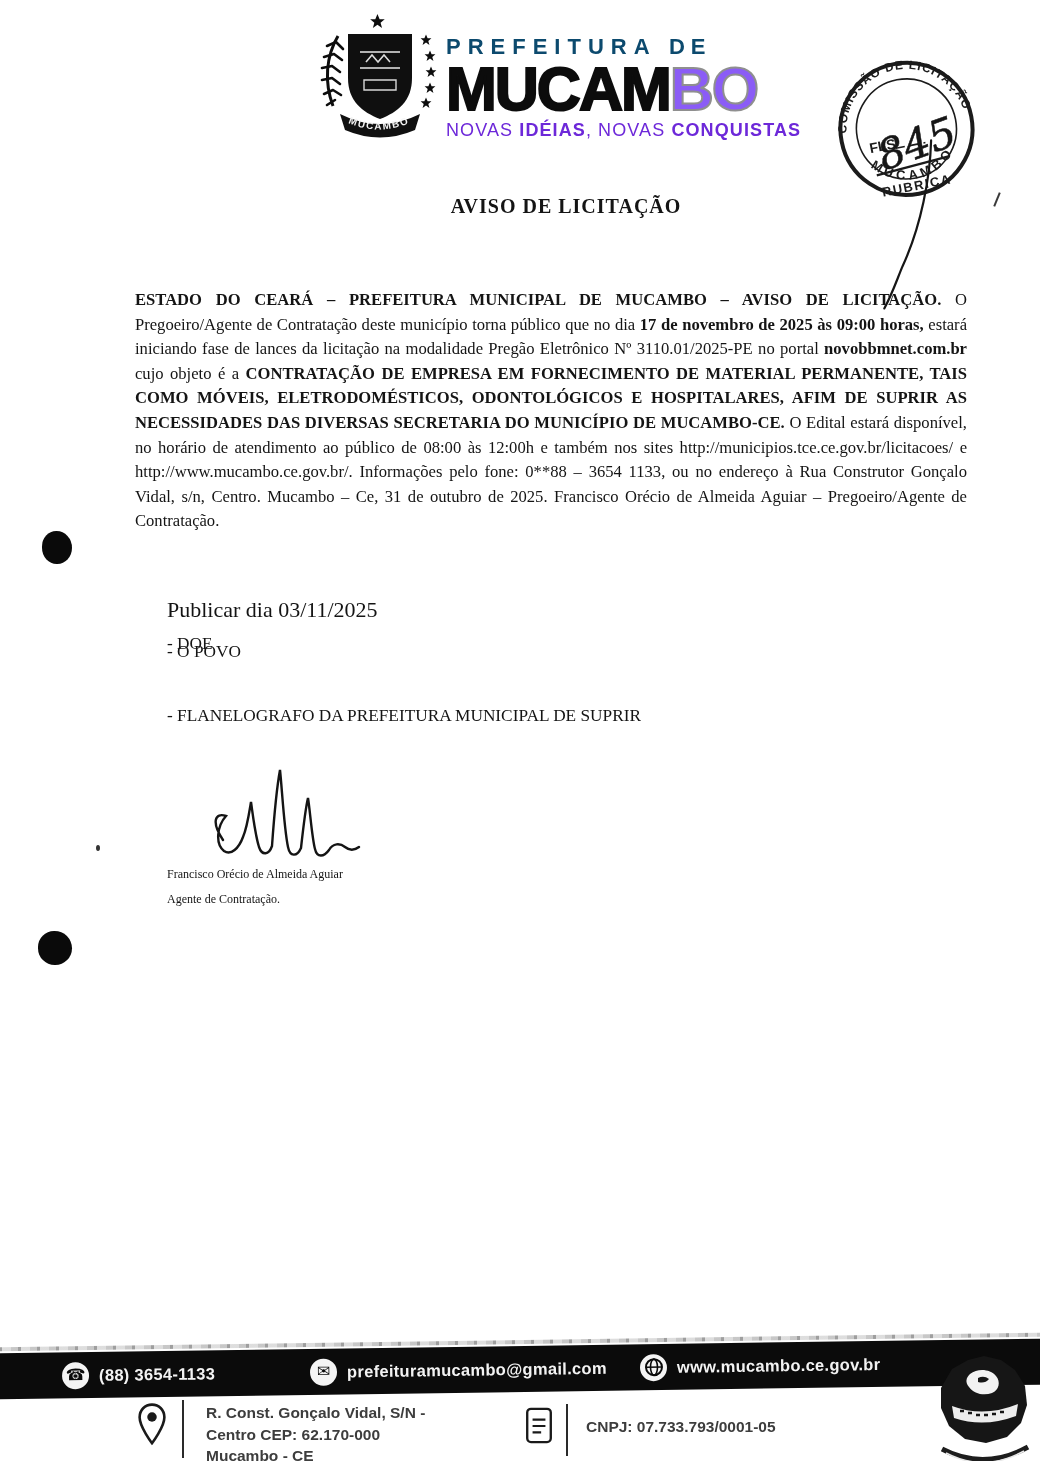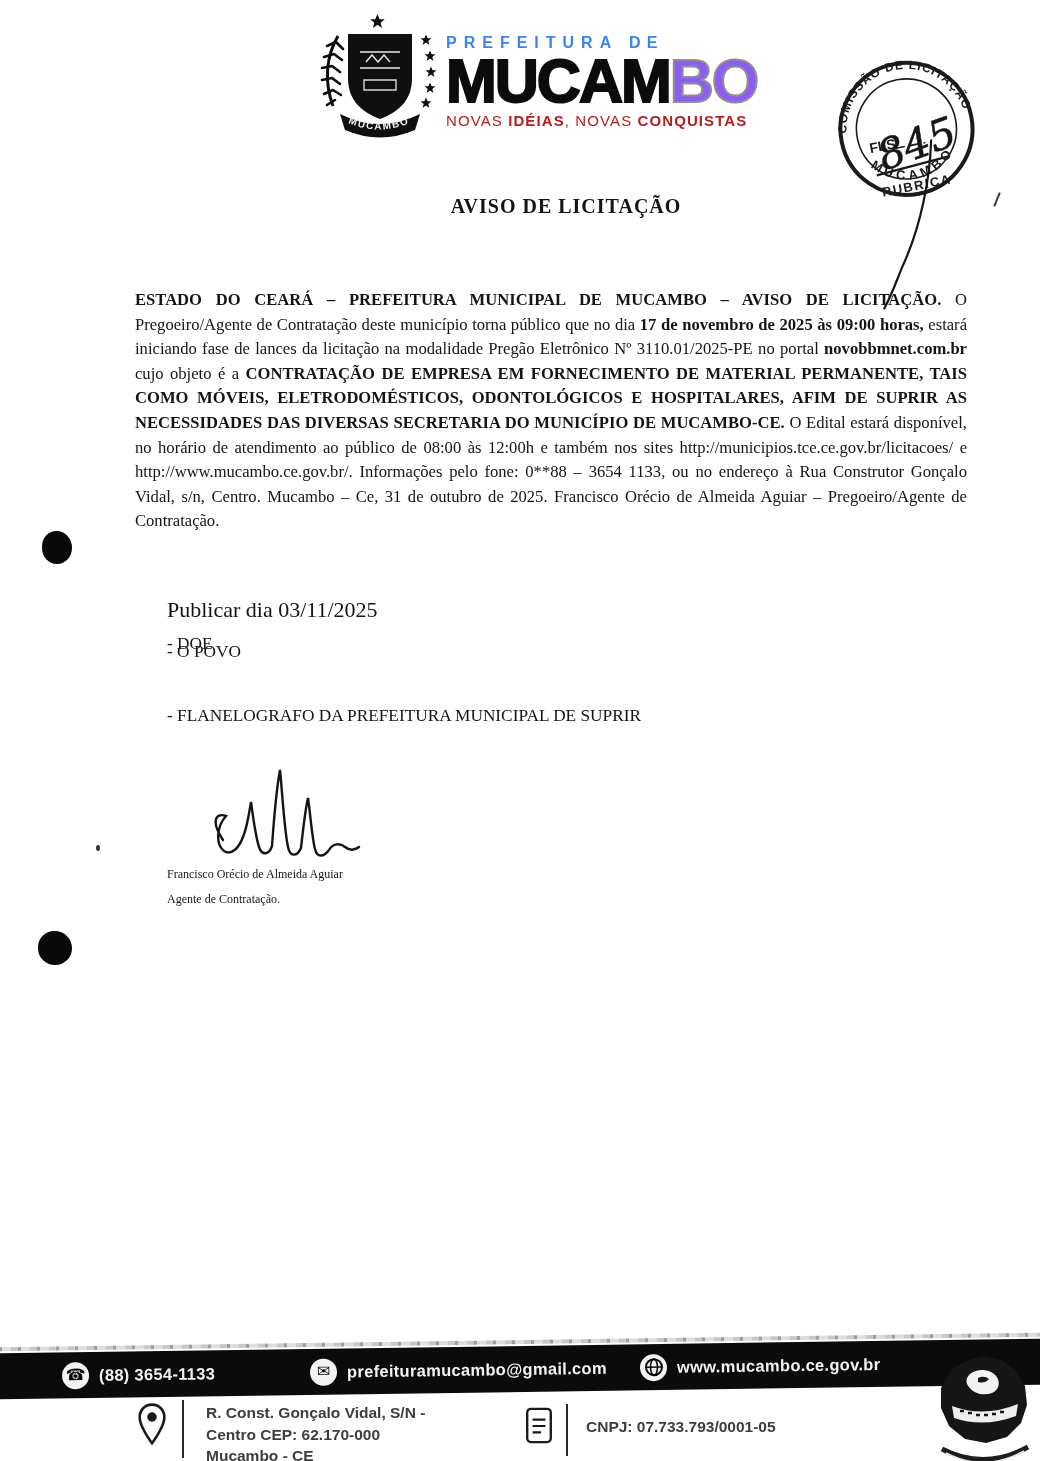--- a/index.html
+++ b/index.html
@@ -5,26 +5,26 @@
   html,body{margin:0;padding:0;background:#e8e8e8;}
   .page{position:relative;width:1040px;height:1461px;background:#fff;overflow:hidden;
         font-family:"Liberation Serif",serif;color:#141414;margin:0 auto;}
   .abs{position:absolute;}
   .b{font-weight:bold;}
   .u{}
 
   
   .crest{left:314px;top:12px;width:132px;height:130px;}
   .brand{left:446px;top:34px;width:300px;font-family:"Liberation Sans",sans-serif;}
-  .brand-top{font-size:16px;font-weight:bold;letter-spacing:7px;color:#3b82f6;white-space:nowrap;}
+  .brand-top{font-size:22px;font-weight:bold;letter-spacing:7px;color:#0c4a6e;white-space:nowrap;}
   .brand-top .light{font-weight:600;letter-spacing:6px;}
   .wordmark{font-size:61px;line-height:0.92;font-weight:bold;letter-spacing:-2px;
             color:#0c0c0c;-webkit-text-stroke:2px #0c0c0c;white-space:nowrap;margin-top:1px;}
   .wordmark .tail{color:#8b5cf6;-webkit-text-stroke:2px #8f8f8f;}
-  .tagline{font-size:15px;letter-spacing:1.1px;color:#b91c1c;margin-top:3px;white-space:nowrap;}
+  .tagline{font-size:18px;letter-spacing:1.1px;color:#6d28d9;margin-top:3px;white-space:nowrap;}
   .tagline .b{font-weight:bold;}
 
   
   .stamp{left:826px;top:48px;width:180px;height:260px;transform:rotate(-11deg);}
   .stamp svg{overflow:visible;}
 
   
   .doc-title{left:46px;top:195px;width:1040px;text-align:center;font-size:20px;
              font-weight:bold;letter-spacing:1px;}
   .paragraph{left:135px;top:288px;width:832px;font-size:16.6px;line-height:24.6px;

